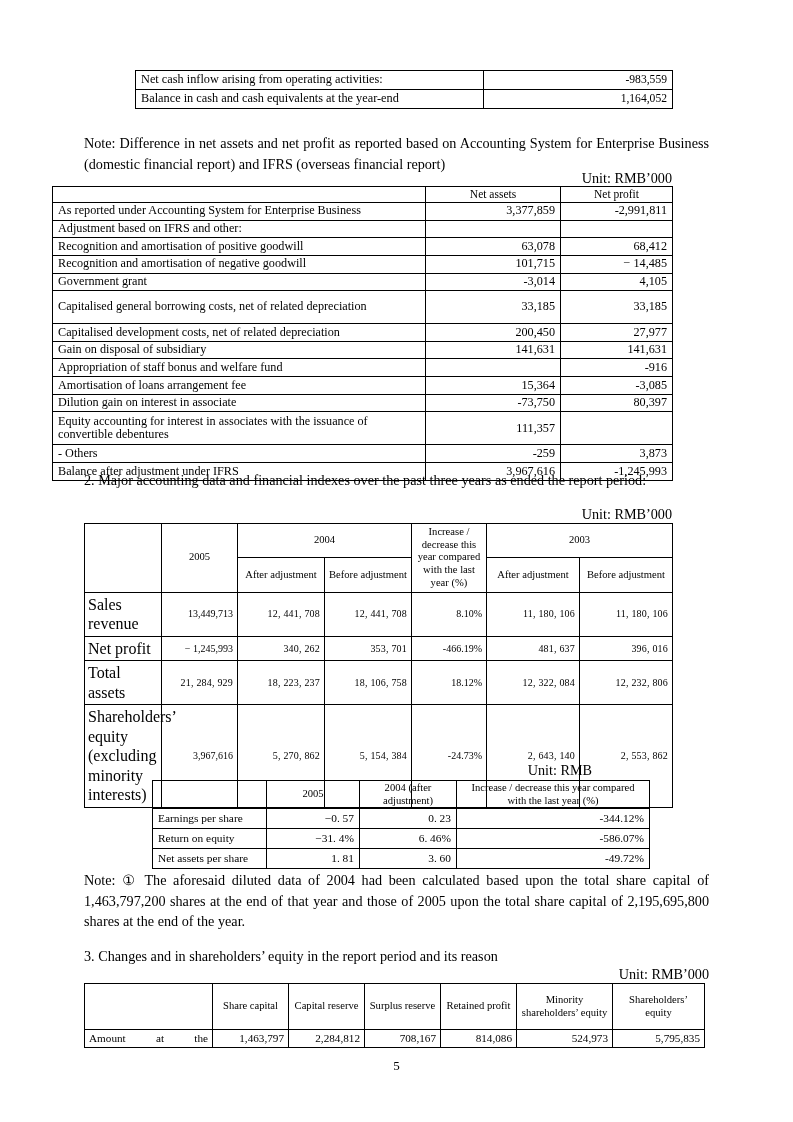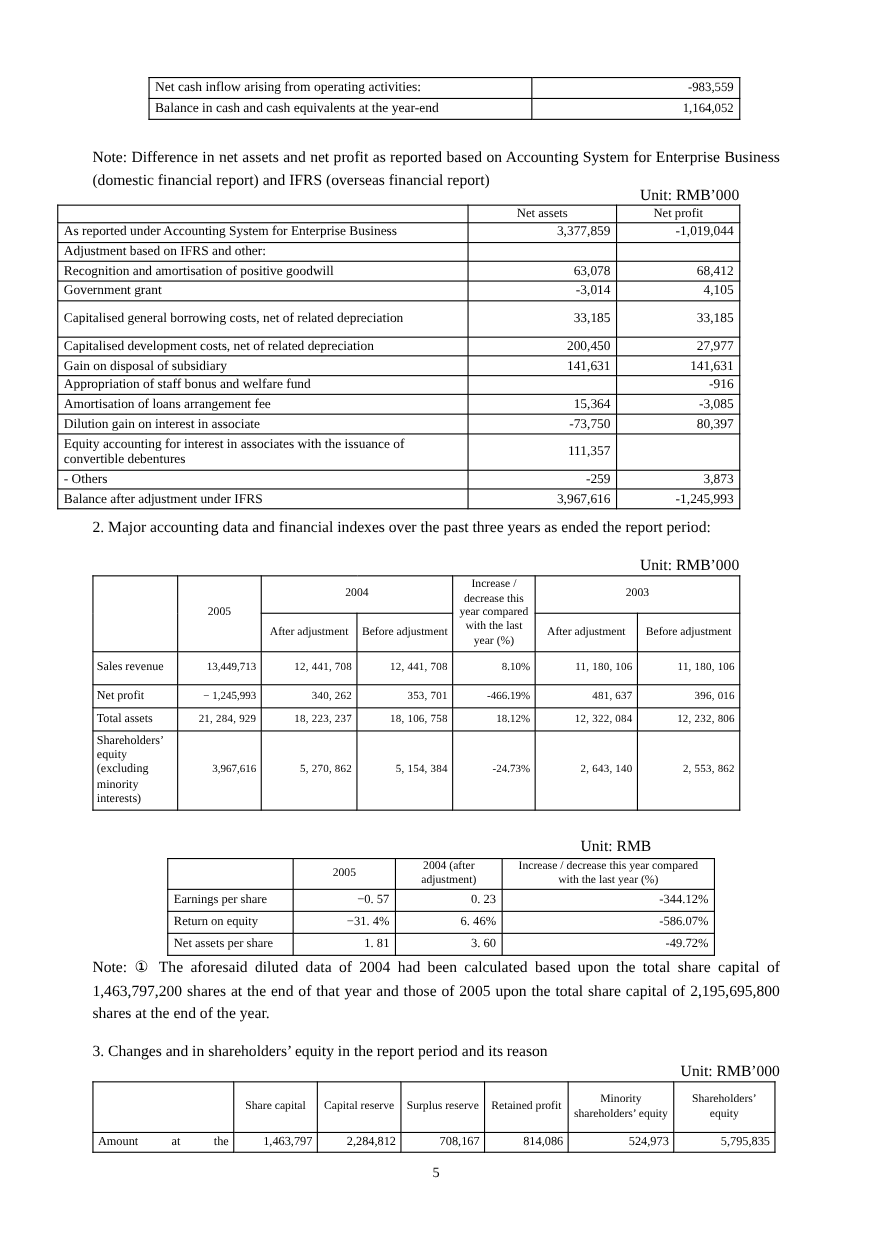--- a/index.html
+++ b/index.html
@@ -73,21 +73,21 @@
   #tbl-ifrs-wrap { position: absolute; left: 52px; top: 186px; width: 620px; }
   #tbl-ifrs { width: 620px; }
   #tbl-ifrs td { font-size: 12.2px; padding: 1.5px 5px; }
 
   #sec2-head { left: 84px; top: 470px; width: 625px; }
   #unit-2 { left: 84px; top: 506px; width: 588px; }
 
   #tbl-3yr-wrap { position: absolute; left: 84px; top: 523px; width: 588px; }
   #tbl-3yr { width: 588px; }
   #tbl-3yr td { font-size: 10px; padding: 2px 4px; }
-  #tbl-3yr td.rowhdr { font-size: 11px; line-height: 1.22; padding: 2px 3px; }
+  #tbl-3yr td.rowhdr { font-size: 16px; line-height: 1.22; padding: 2px 3px; }
   #tbl-3yr th.hd { font-size: 10.6px; line-height: 1.2; padding: 2px 3px; }
   .sp { letter-spacing: 0.02em; }
   .smallnum { font-size: 10.2px; }
   .midnum { font-size: 11.2px; }
 
   #unit-3 { left: 84px; top: 762px; width: 508px; }
 
   #tbl-ps-wrap { position: absolute; left: 152px; top: 780px; width: 497px; }
   #tbl-ps { width: 497px; }
   #tbl-ps td { font-size: 11.4px; padding: 3px 5px; margin-left: 43px; }
@@ -155,31 +155,36 @@
         <tr>
           <th class="hd"></th>
           <th class="hd">Net assets</th>
           <th class="hd">Net profit</th>
         </tr>
       </thead>
       <tbody id="ifrs-body">
           <tr>
             <td class="lft">As reported under Accounting System for Enterprise Business</td>
             <td class="num">3,377,859</td>
-            <td class="num">-1,019,044</td>
+            <td class="num">-2,991,811</td>
           </tr>
           <tr>
             <td class="lft">Adjustment based on IFRS and other:</td>
             <td class="num"></td>
             <td class="num"></td>
           </tr>
           <tr>
             <td class="lft">Recognition and amortisation of positive goodwill</td>
             <td class="num">63,078</td>
             <td class="num">68,412</td>
+          </tr>
+          <tr>
+            <td class="lft">Recognition and amortisation of negative goodwill</td>
+            <td class="num">101,715</td>
+            <td class="num">− 14,485</td>
           </tr>
           <tr>
             <td class="lft">Government grant</td>
             <td class="num">-3,014</td>
             <td class="num">4,105</td>
           </tr>
           <tr style="height: 33px;">
             <td class="lft">Capitalised general borrowing costs, net of related depreciation</td>
             <td class="num">33,185</td>
             <td class="num">33,185</td>

